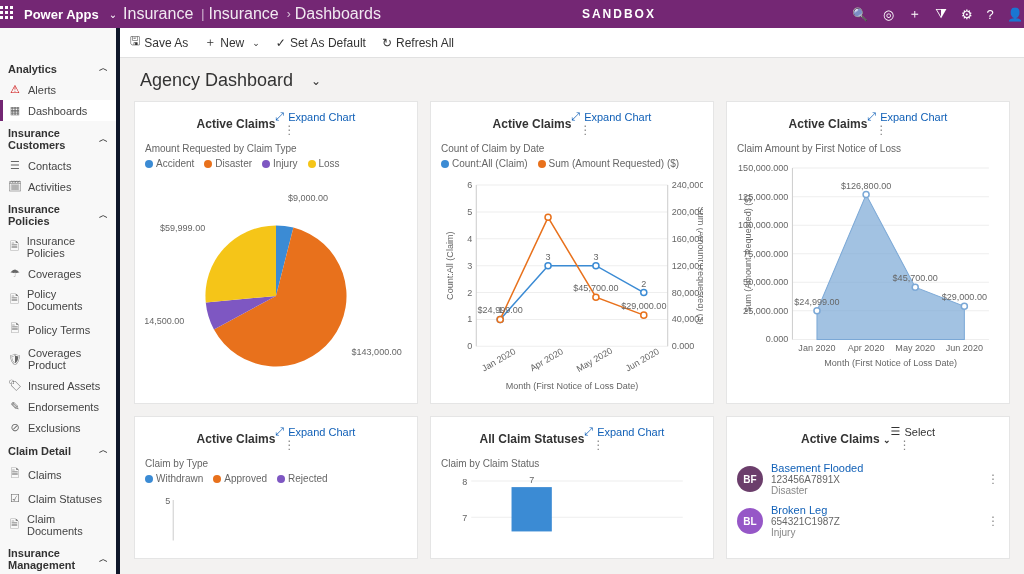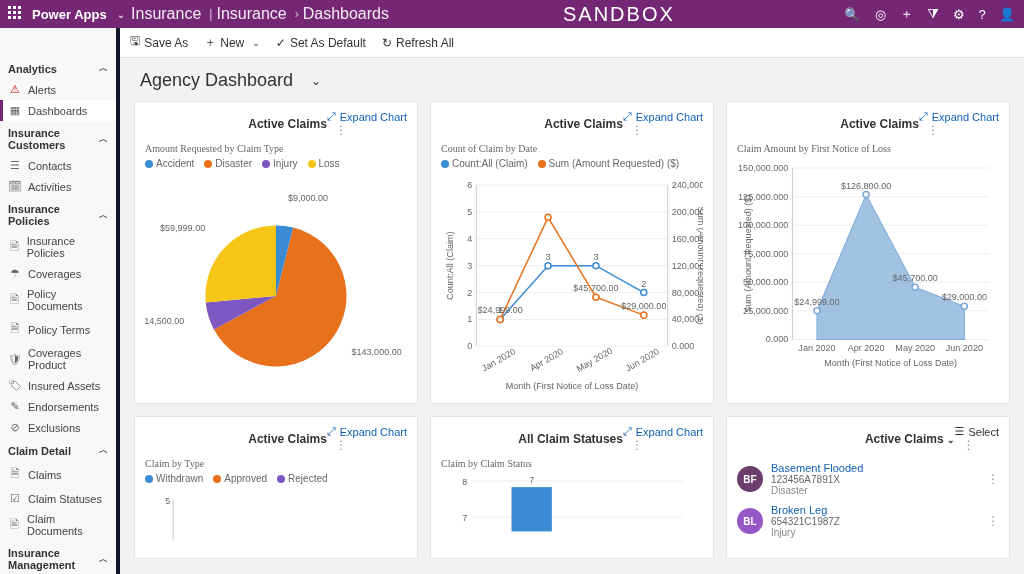--- a/index.html
+++ b/index.html
@@ -1,26 +1,26 @@
 <!DOCTYPE html>
 <html><head>
 <meta charset="utf-8">
 <style>
 * { margin:0; padding:0; box-sizing:border-box; font-family:"Segoe UI",Arial,sans-serif; }
 body { width:1024px; height:574px; overflow:hidden; background:#fff; font-size:12px; color:#333; }
 
 
-.topbar { height:28px; background:#742774; color:#fff; display:flex; align-items:center; padding:0 8px; }
+.topbar { height:28px; background:#742774; color:#fff; display:flex; align-items:center; padding:0 0; }
 .topbar .waffle { width:16px; height:16px; display:grid; grid-template-columns:repeat(3,3px); grid-template-rows:repeat(3,3px); gap:2px; margin-right:8px; }
 .topbar .waffle span { background:#fff; }
 .topbar .brand { font-weight:600; font-size:13px; margin-right:4px; }
 .topbar .chev { margin:0 6px; font-size:10px; }
 .topbar .crumb { font-size:16px; margin-right:4px; opacity:.9; }
 .topbar .sep { margin:0 4px; opacity:.7; }
-.topbar .center { flex:1; text-align:center; font-size:20px; letter-spacing:2px; font-weight:400; }
+.topbar .center { flex:1; text-align:center; font-size:12px; letter-spacing:2px; font-weight:700; }
 .topbar .icons { display:flex; gap:14px; align-items:center; }
 .topbar .icons span { font-size:13px; cursor:pointer; }
 
 
 .cmdbar { height:30px; border-bottom:1px solid #e1e1e1; display:flex; align-items:center; padding:0 10px 0 130px; gap:16px; font-size:12px; color:#333; }
 .cmdbar .cmd { display:flex; align-items:center; gap:4px; cursor:pointer; }
 .cmdbar .ico { font-size:12px; }
 .hamburger { position:absolute; left:10px; top:34px; font-size:14px; cursor:pointer; color:#555; }
 
 
@@ -29,25 +29,25 @@
 .sidenav .item { display:flex; align-items:center; gap:6px; padding:4px 8px; font-size:11px; color:#444; cursor:pointer; }
 .sidenav .item.active { background:#fff; border-left:3px solid #742774; padding-left:5px; }
 .sidenav .item .ni { width:14px; font-size:11px; text-align:center; color:#666; }
 .sidenav .item.alert .ni { color:#c00; }
 
 
 .main { position:absolute; left:120px; top:58px; right:0; bottom:0; background:#f3f2f1; overflow:hidden; padding:10px 14px; }
 .page-title { font-size:18px; font-weight:400; padding:2px 6px 10px; display:flex; align-items:center; gap:18px;text-align:center; }
 .grid { display:grid; grid-template-columns:repeat(3,1fr); gap:12px; }
 .card { background:#fff; border:1px solid #e5e5e5; padding:8px 10px; position:relative; }
-.card .hdr { display:flex; justify-content:flex-end; align-items:center; margin-bottom:6px; }
+.card .hdr { display:flex; justify-content:center; align-items:center; margin-bottom:6px; }
 .card .title { font-size:12px; font-weight:600; }
 .card .expand { font-size:11px; color:#1160b7; display:flex; align-items:center; gap:4px; cursor:pointer; }
 .card .more { color:#888; margin-left:8px; cursor:pointer; }
-.subtitle { font-size:10px; color:#666; margin-bottom:4px;font-family:Liberation Serif, serif; }
+.subtitle { font-size:10px; color:#666; margin-bottom:4px; }
 .legend { display:flex; gap:10px; font-size:10px; color:#666; margin-bottom:6px; flex-wrap:wrap; }
 .legend .dot { width:8px; height:8px; border-radius:50%; display:inline-block; margin-right:3px; vertical-align:middle; }
 
 .chart-area { height:220px; position:relative; }
 .chart-area.short { height:60px; }
 svg text { font-size:9px; fill:#666; }
 
 
 .list-item { display:flex; align-items:center; gap:8px; padding:4px 0; }
 .avatar { width:26px; height:26px; border-radius:50%; background:#8764b8; color:#fff; font-size:10px; display:flex; align-items:center; justify-content:center; font-weight:600; }

